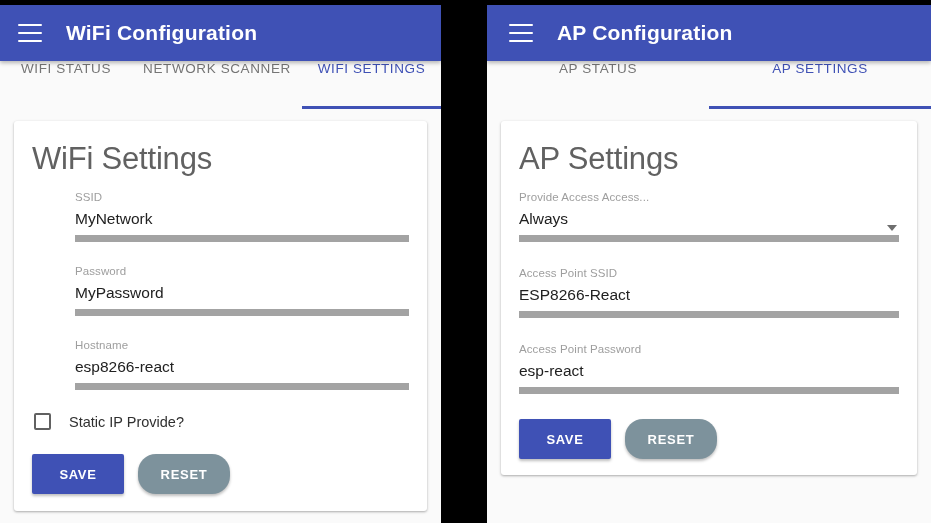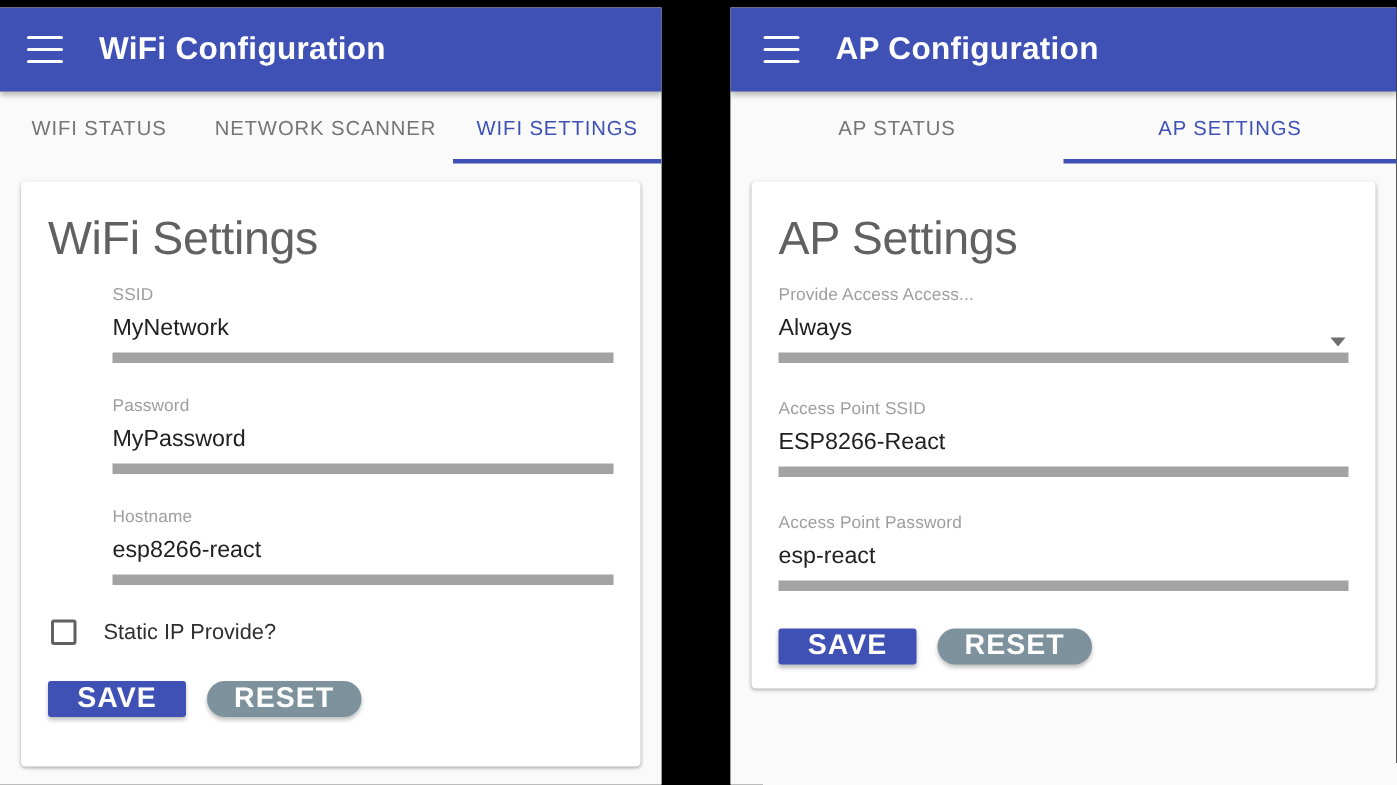--- a/index.html
+++ b/index.html
@@ -75,21 +75,20 @@
     position: relative;
     height: 48px;
     background: #fafafa;
     display: flex;
     align-items: center;
   }
   .tab {
     flex: 1 1 0;
     height: 48px;
     display: flex;
-    align-items: center;
     justify-content: center;
     font-size: 13.5px;
     letter-spacing: 0.6px;
     color: #757575;
     cursor: pointer;
     position: relative;
     white-space: nowrap;
     user-select: none;
   }
   .tab.active { color: #3f51b5; }
@@ -186,25 +185,25 @@
     margin-left: 18px;
     font-size: 14.5px;
     color: #303030;
   }
 
   
   .btn-row { display: flex; align-items: center; }
   .btn {
     border: none;
     color: #ffffff;
-    font-size: 19px;
+    font-size: 13px;
     font-weight: bold;
     letter-spacing: 0.7px;
     padding: 0 18px;
-    height: 24px;
+    height: 40px;
     min-width: 92px;
     border-radius: 2px;
     cursor: pointer;
     box-shadow: 0 2px 3px rgba(0,0,0,0.26);
     font-family: "Liberation Sans", sans-serif;
   }
   .btn-save  { background: #3f51b5; }
   .btn-reset { background: #7d929c; margin-left: 14px; border-radius: 18px; }
   #panel-left .btn-row { margin-top: 4px; }
   #panel-right .btn-row { margin-top: 2px; }

